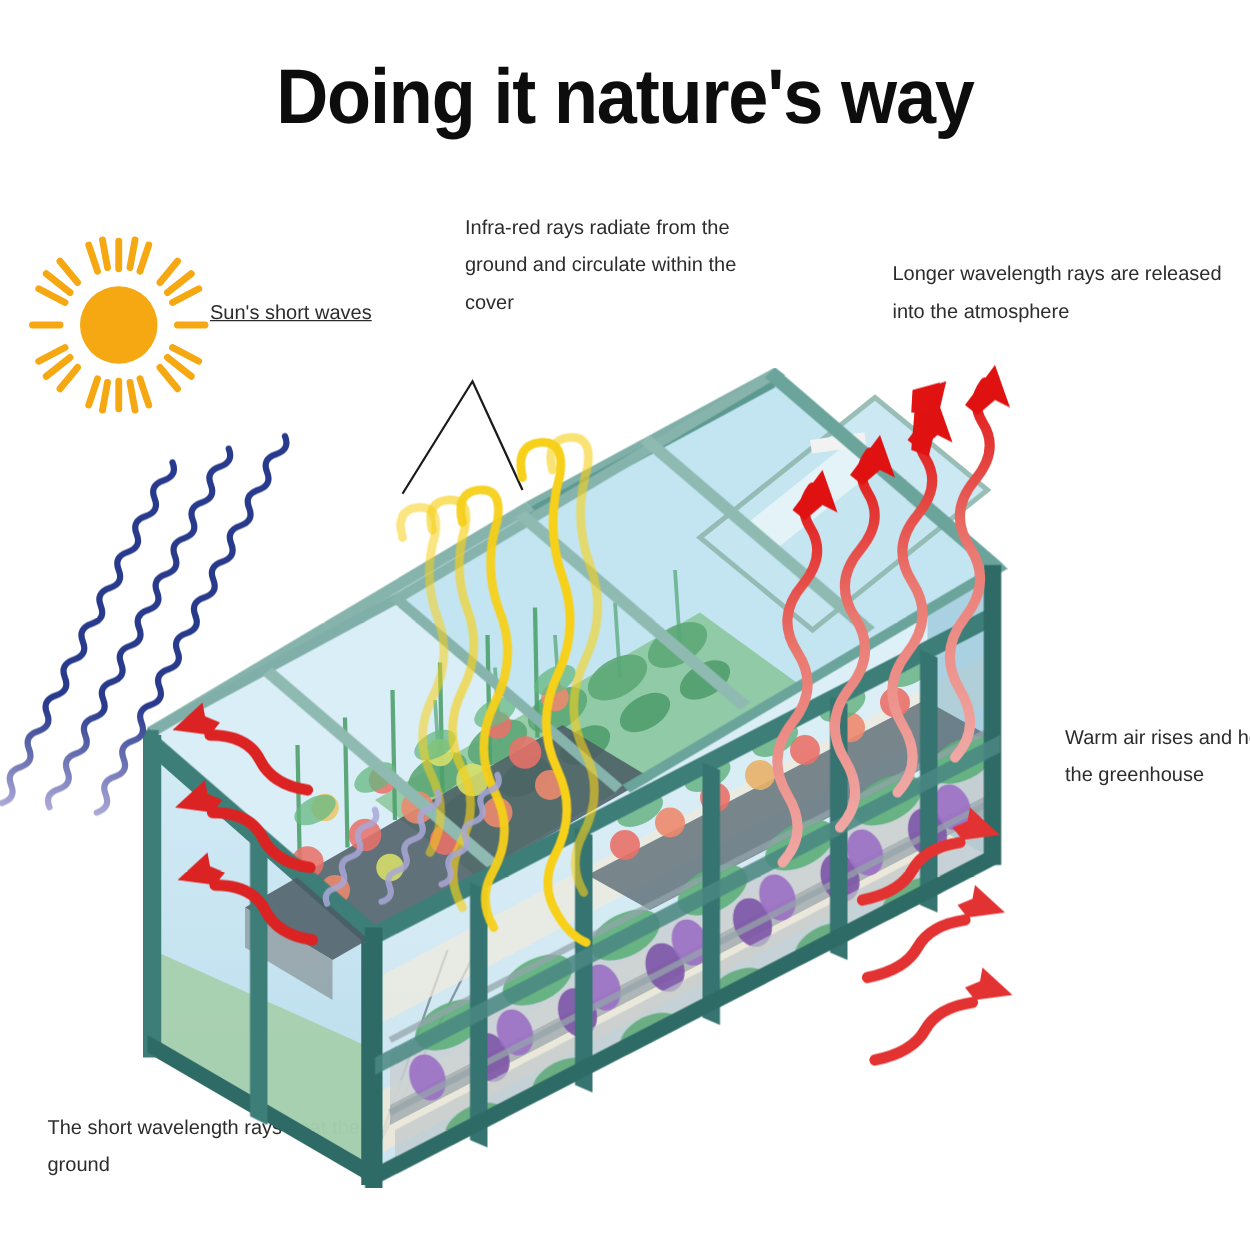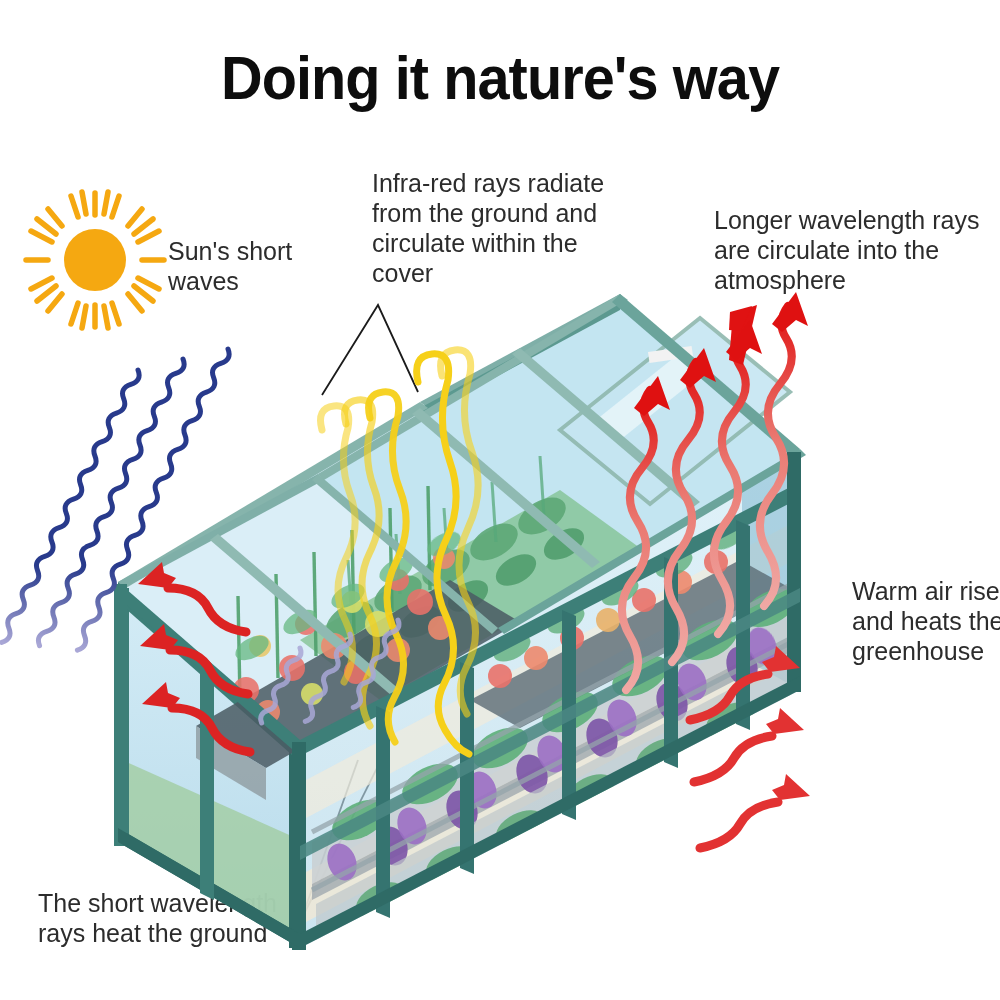--- a/index.html
+++ b/index.html
@@ -10,38 +10,38 @@
   }
   #stage{position:absolute;inset:0;width:1000px;height:1000px;}
   .title{
     position:absolute;left:0;top:42px;width:1000px;text-align:center;
     font-family:"Liberation Sans",sans-serif;
     font-weight:bold;font-size:62px;letter-spacing:-1px;
     color:#0d0d0d;transform:scaleX(0.93);transform-origin:50% 50%;
     white-space:nowrap;
   }
   .cap{
-    position:absolute;color:#2c2c2c;font-size:25px;line-height:30px;
+    position:absolute;color:#2c2c2c;font-size:16px;line-height:30px;
     font-family:"Liberation Sans",sans-serif;font-weight:400;
   }
-  #cap-sun{left:168px;top:236px;width:180px;}
+  #cap-sun{left:168px;top:236px;width:180px;text-decoration:underline;}
   #cap-ir{left:372px;top:168px;width:240px;}
   #cap-long{left:714px;top:205px;width:268px;}
   #cap-warm{left:852px;top:576px;width:180px;}
   #cap-ground{left:38px;top:888px;width:250px;}
   svg{display:block;}
 </style>
 </head>
 <body>
 
 <div class="title">Doing it nature's way</div>
 
 <div class="cap" id="cap-sun">Sun's short waves</div>
 <div class="cap" id="cap-ir">Infra-red rays radiate from the ground and circulate within the cover</div>
-<div class="cap" id="cap-long">Longer wavelength rays are circulate into the atmosphere</div>
+<div class="cap" id="cap-long">Longer wavelength rays are released into the atmosphere</div>
 <div class="cap" id="cap-warm">Warm air rises and heats the greenhouse</div>
 <div class="cap" id="cap-ground">The short wavelength rays heat the ground</div>
 
 <svg id="stage" viewBox="0 0 1000 1000">
   <defs>
     <linearGradient id="gGlass" x1="0" y1="0" x2="0.4" y2="1">
       <stop offset="0" stop-color="#DFF1F8"></stop>
       <stop offset="1" stop-color="#B4DCEE"></stop>
     </linearGradient>
     <linearGradient id="gGlassRoof" x1="0" y1="0" x2="0.6" y2="1">

